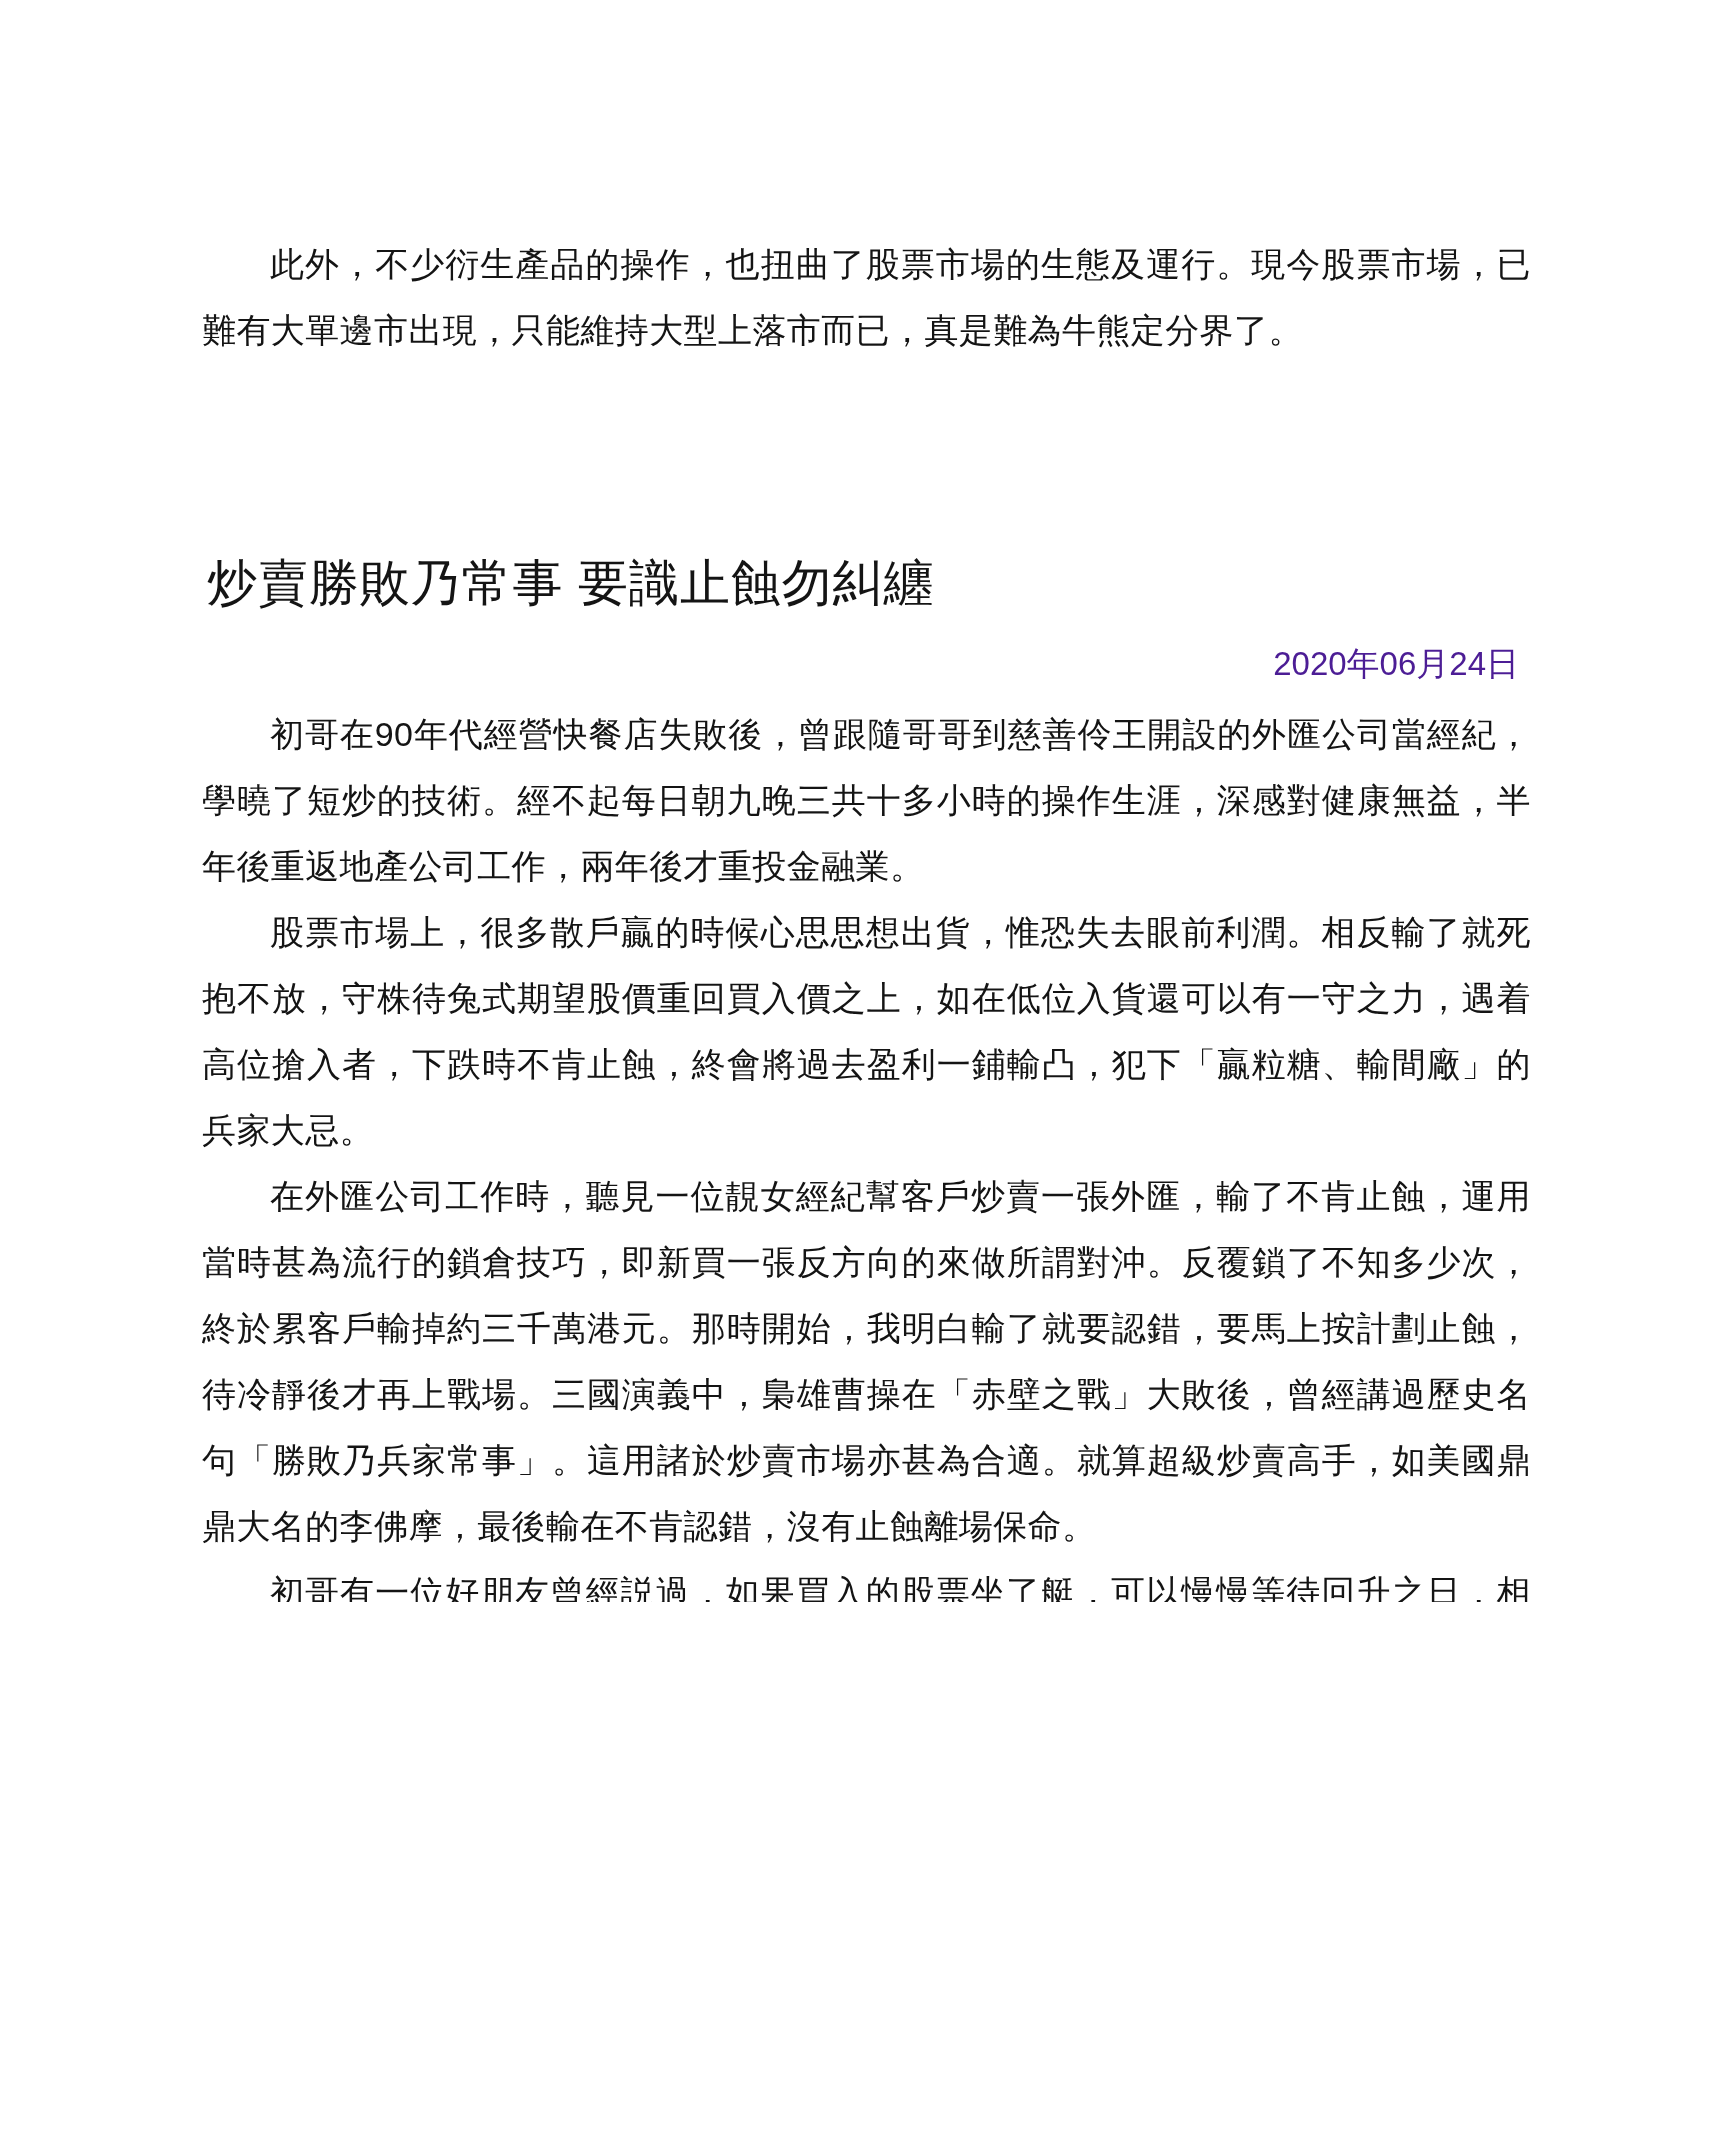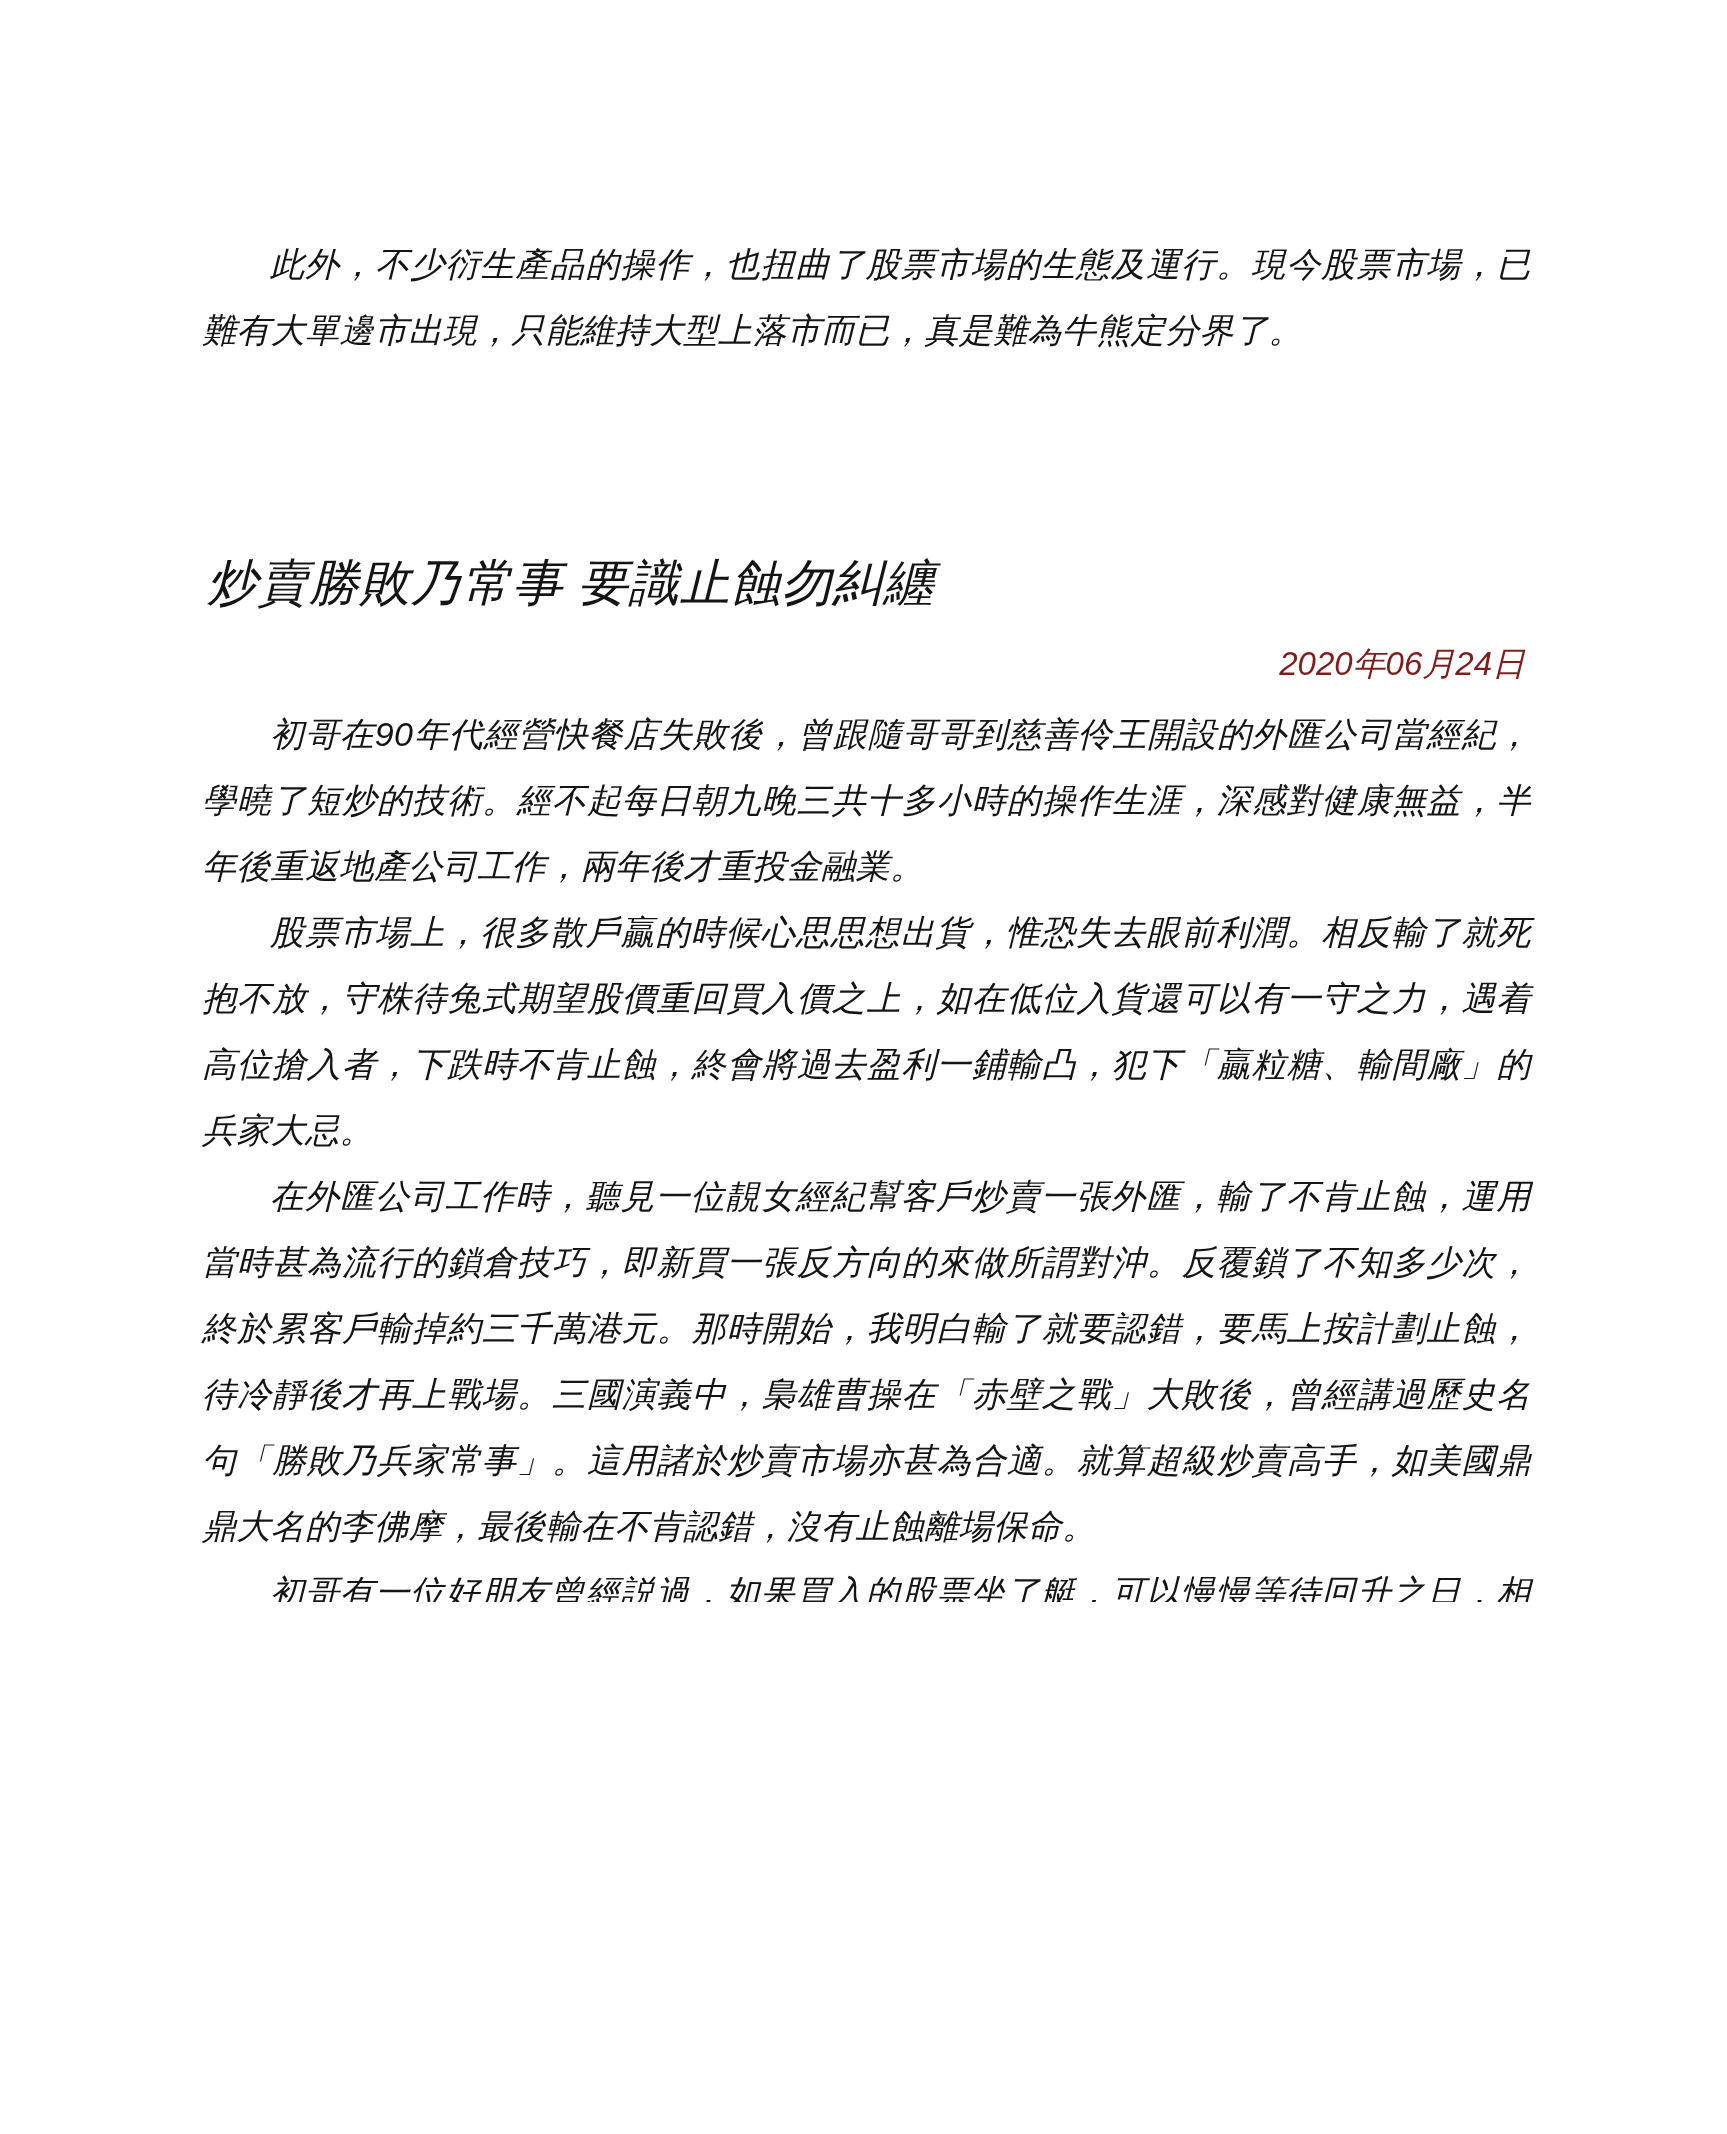--- a/index.html
+++ b/index.html
@@ -14,21 +14,20 @@
     font-family: "Liberation Sans", "DejaVu Sans", sans-serif;
     color: #111111;
   }
   .page {
     position: absolute;
     inset: 0;
     width: 1728px;
     height: 1602px;
     background: #ffffff;
     overflow: hidden;
-    font-style: italic;
   }
   .content {
     position: absolute;
     left: 202px;
     top: 231px;
     width: 1329px;
   }
   .para {
     margin: 0;
     font-size: 34px;
@@ -43,26 +42,26 @@
     margin: 5px;
     margin-top: 186px;
     font-size: 50px;
     line-height: 69px;
     font-weight: normal;
     letter-spacing: 0.9px;
     color: #141414;
     text-indent: 0;
   }
   .article-date {
-    margin: 6px;
+    margin: 12px;
     margin-top: 24px;
     font-size: 33px;
     line-height: 43px;
     text-align: right;
-    color: #7f1d1d;
+    color: #4c1d95;
   }
   .article-body {
     margin-top: 15.5px;
   }
   .page-number {
     position: absolute;
     left: 95px;
     top: 2032px;
     font-size: 26px;
     line-height: 31px;

